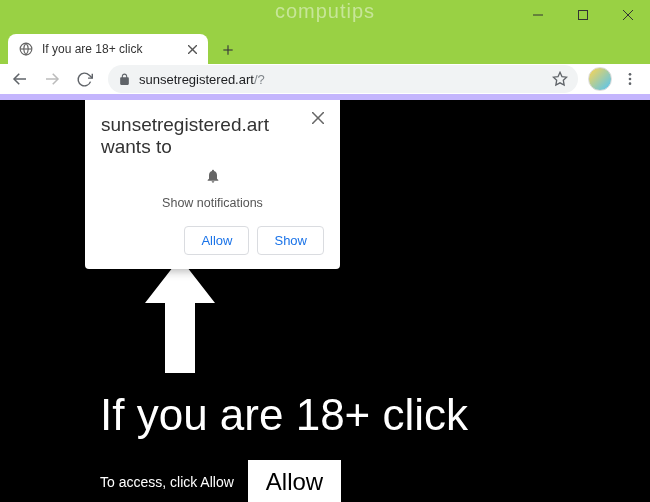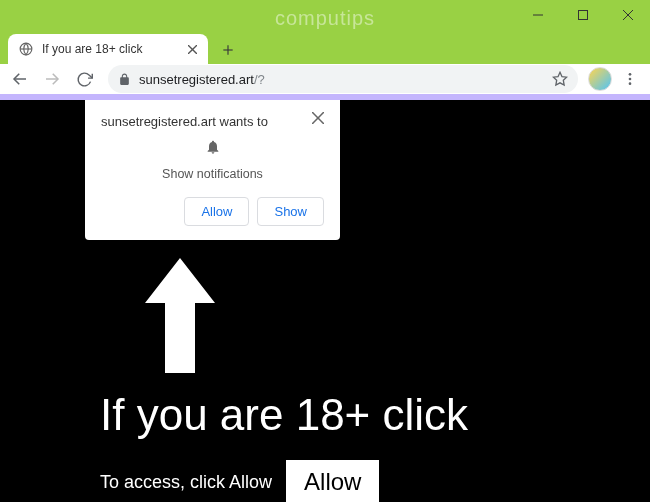--- a/index.html
+++ b/index.html
@@ -1,20 +1,20 @@
 <!DOCTYPE html>
 <html><head>
   <meta charset="utf-8">
   <style>
     * { margin: 0; padding: 0; box-sizing: border-box; font-family: 'Segoe UI', Arial, sans-serif; }
     body { width: 650px; height: 502px; overflow: hidden; background: #fff; }
     
     .window { width: 100%; height: 100%; display: flex; flex-direction: column; }
     
-    .titlebar { height: 30px; background: #99d144; display: flex; align-items: flex-end; justify-content: flex-end; position: relative; }
+    .titlebar { height: 30px; background: #99d144; display: flex; align-items: flex-start; justify-content: flex-end; position: relative; }
     .watermark { position: absolute; left: 50%; transform: translateX(-50%); color: rgba(255,255,255,0.45); font-size: 20px; font-weight: 400; letter-spacing: 1px; }
     .win-controls { display: flex; height: 100%; }
     .win-btn { width: 45px; height: 100%; display: flex; align-items: center; justify-content: center; color: #333; cursor: pointer; }
     .win-btn svg { width: 10px; height: 10px; }
     
     .tabstrip { height: 34px; background: #99d144; display: flex; align-items: flex-end; padding-left: 8px; }
     .tab { background: #fff; border-radius: 8px 8px 0 0; height: 30px; display: flex; align-items: center; padding: 0 8px 0 10px; min-width: 200px; gap: 8px; }
     .tab-favicon { width: 16px; height: 16px; display: flex; align-items: center; justify-content: center; color: #666; }
     .tab-title { font-size: 12px; color: #333; flex: 1; white-space: nowrap; overflow: hidden; }
     .tab-close { width: 16px; height: 16px; display: flex; align-items: center; justify-content: center; color: #555; cursor: pointer; }
@@ -28,34 +28,34 @@
     .url-text { font-size: 13px; color: #202124; flex: 1; }
     .url-text .faded { color: #80868b; }
     .star-icon { color: #5f6368; display: flex; cursor: pointer; }
     .avatar { width: 24px; height: 24px; border-radius: 50%; background: linear-gradient(135deg, #ffd54f, #4fc3f7); border: 1px solid #ddd; cursor: pointer; }
     .menu-btn { width: 28px; height: 28px; display: flex; align-items: center; justify-content: center; color: #5f6368; cursor: pointer; }
     
     .content { flex: 1; background: #000; position: relative; overflow: hidden; }
     
     .permission-popup { position: absolute; top: 0; left: 85px; width: 255px; background: #fff; border-radius: 0 0 4px 4px; box-shadow: 0 2px 10px rgba(0,0,0,0.3); padding: 14px 16px 14px 16px; z-index: 10; }
     .popup-header { display: flex; justify-content: space-between; align-items: flex-start; margin-bottom: 10px; }
-    .popup-title { font-size: 13px; color: #333; }
+    .popup-title { font-size: 19px; color: #333; }
     .popup-close { color: #666; cursor: pointer; font-size: 14px; line-height: 1; margin-top: -2px; }
     .popup-row { display: flex; align-items: center; gap: 12px; margin-bottom: 16px; flex-direction: column; }
     .bell-icon { color: #666; display: flex; }
     .popup-text { font-size: 12.5px; color: #555; }
     .popup-buttons { display: flex; justify-content: flex-end; gap: 8px; }
     .popup-btn { border: 1px solid #dadce0; background: #fff; color: #1a73e8; font-size: 13px; padding: 6px 16px; border-radius: 4px; cursor: pointer; }
     
     .arrow { position: absolute; top: 158px; left: 140px; color: #fff; }
     .arrow svg { width: 80px; height: 120px; }
     
     .headline { position: absolute; top: 290px; left: 100px; color: #fff; font-size: 44px; font-weight: 400; }
     .subline-row { position: absolute; top: 360px; left: 100px; display: flex; align-items: center; gap: 14px; }
-    .subline { color: #fff; font-size: 18px; }
+    .subline { color: #fff; font-size: 14px; }
     .allow-btn-big { background: #fff; color: #000; font-size: 24px; padding: 8px 18px; border: none; cursor: pointer; }
   </style>
 </head>
 <body>
 
 <div class="window">
 
   <div class="titlebar">
     <div class="watermark">computips</div>
     <div class="win-controls">

